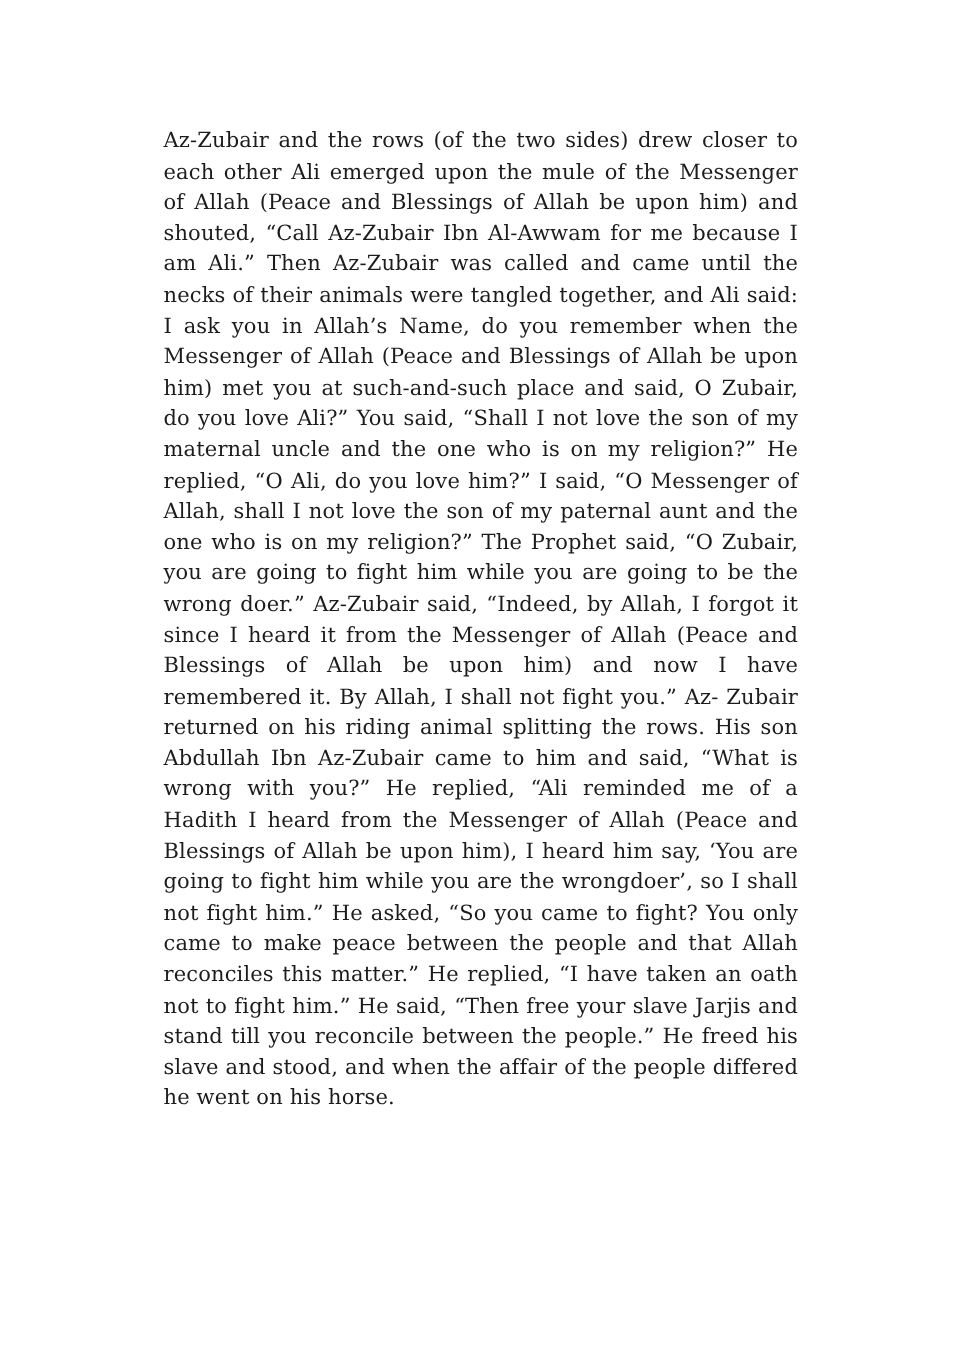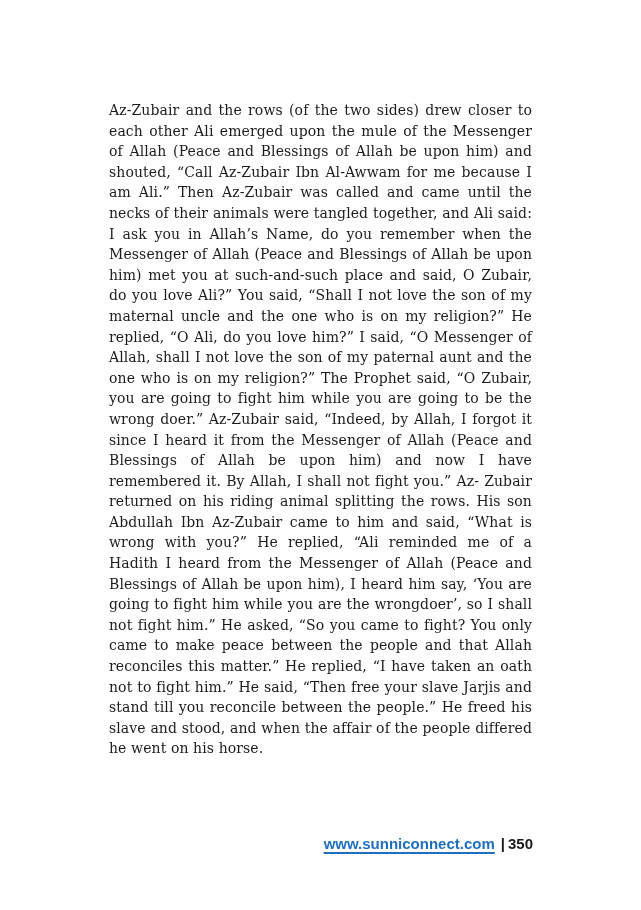--- a/index.html
+++ b/index.html
@@ -10,21 +10,21 @@
   .page {
     position: relative;
     width: 641px;
     height: 910px;
     background: #ffffff;
     overflow: hidden;
   }
   .content {
     position: absolute;
     left: 109px;
-    top: 100px;
+    top: 84px;
     width: 423px;
     font-family: "DejaVu Serif", "Liberation Serif", serif;
     font-size: 14px;
     line-height: 20.6px;
     color: #1c1c1c;
     text-align: justify;
     letter-spacing: 0.1px;
   }
   .content p {
     margin: 0 0 21px 0;
@@ -55,16 +55,13 @@
   }
 </style>
 </head>
 <body>
 
 <div class="page">
   <div class="content">
     <p>Az-Zubair and the rows (of the two sides) drew closer to each other Ali emerged upon the mule of the Messenger of Allah (Peace and Blessings of Allah be upon him) and shouted, “Call Az-Zubair Ibn Al-Awwam for me because I am Ali.” Then Az-Zubair was called and came until the necks of their animals were tangled together, and Ali said: I ask you in Allah’s Name, do you remember when the Messenger of Allah (Peace and Blessings of Allah be upon him) met you at such-and-such place and said, O Zubair, do you love Ali?” You said, “Shall I not love the son of my maternal uncle and the one who is on my religion?” He replied, “O Ali, do you love him?” I said, “O Messenger of Allah, shall I not love the son of my paternal aunt and the one who is on my religion?” The Prophet said, “O Zubair, you are going to fight him while you are going to be the wrong doer.”  Az-Zubair said, “Indeed, by Allah, I forgot it since I heard it from the Messenger of Allah (Peace and Blessings of Allah be upon him) and now I have remembered it. By Allah, I shall not fight you.” Az- Zubair returned on his riding animal splitting the rows. His son Abdullah Ibn Az-Zubair came to him and said, “What is wrong with you?” He replied, “Ali reminded me of a Hadith I heard from the Messenger of Allah (Peace and Blessings of Allah be upon him), I heard him say, ‘You are going to fight him while you are the wrongdoer’, so I shall not fight him.” He asked, “So you came to fight? You only came to make peace between the people and that Allah reconciles this matter.” He replied, “I have taken an oath not to fight him.” He said, “Then free your slave Jarjis and stand till you reconcile between the people.” He freed his slave and stood, and when the affair of the people differed he went on his horse.</p>
   </div>
 
-  <div class="footer">
-    <a class="footer-link">www.sunniconnect.com</a><span class="footer-sep">|</span><span class="footer-page">350</span>
-  </div>
 </div>
 
 </body></html>

